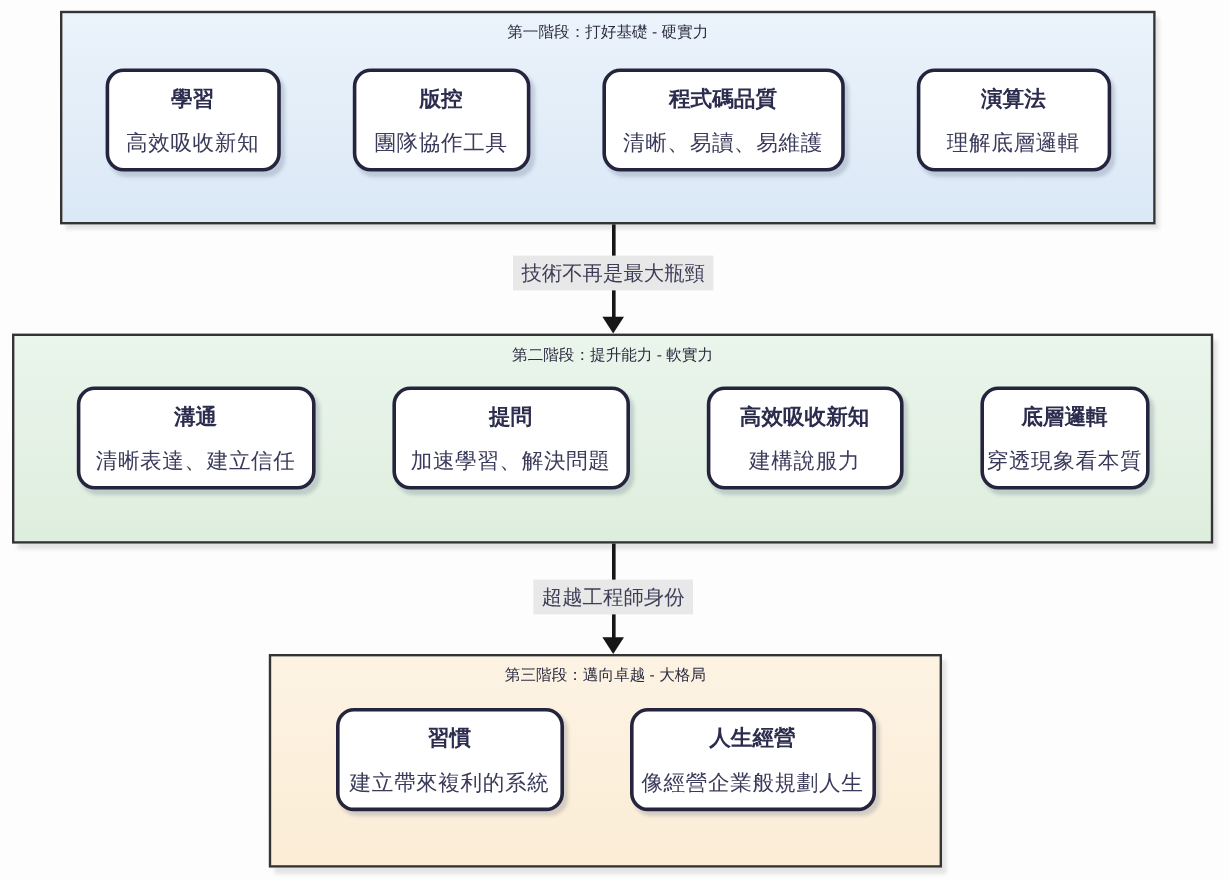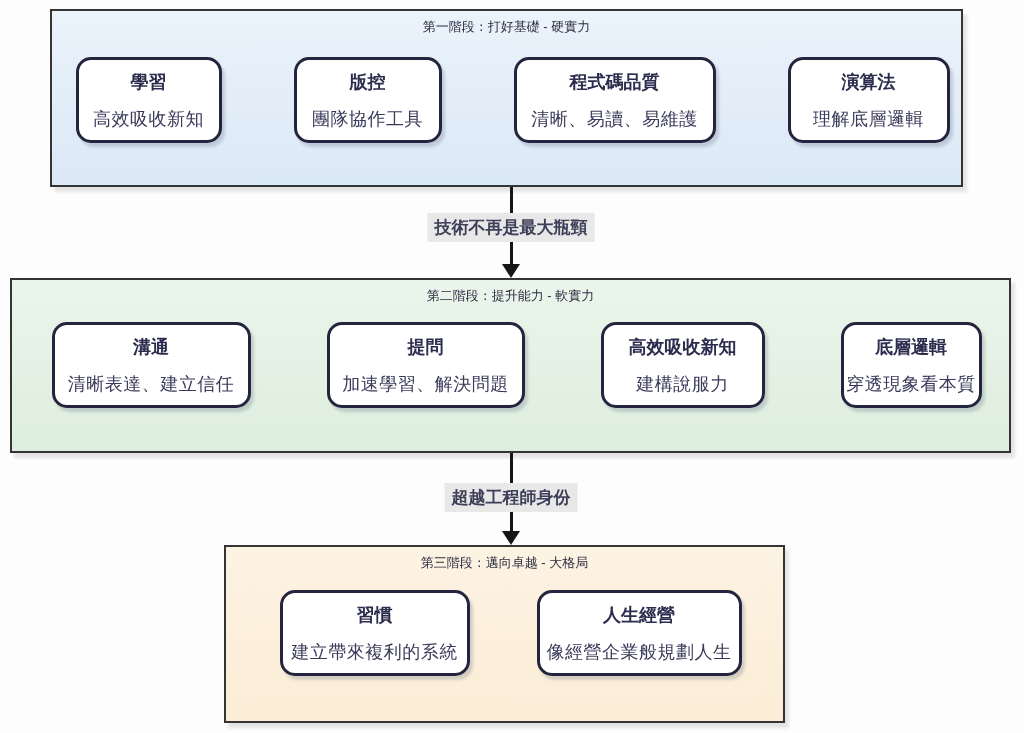--- a/index.html
+++ b/index.html
@@ -54,21 +54,20 @@
     border: 3px solid #24243e;
     border-radius: 15px;
     height: 86px;
     display: flex;
     flex-direction: column;
     justify-content: center;
     align-items: center;
     gap: 13px;
     box-shadow: 3px 4px 3px rgba(70,80,110,0.22);
     overflow: hidden;
-    margin-left: 12px;
   }
   .stage1 .card:nth-child(1) { width: 146px; }
   .stage1 .card:nth-child(2) { width: 148px; }
   .stage1 .card:nth-child(3) { width: 202px; }
   .stage1 .card:nth-child(4) { width: 162px; }
   .stage2 .card:nth-child(1) { width: 199px; }
   .stage2 .card:nth-child(2) { width: 198px; }
   .stage2 .card:nth-child(3) { width: 164px; }
   .stage2 .card:nth-child(4) { width: 141px; }
   .stage3 .card:nth-child(1) { width: 190px; }
@@ -105,21 +104,20 @@
   .head2 { top: 531px; }
   .arrow-label {
     position: absolute;
     left: 511px;
     transform: translateX(-50%);
     background: #e8e8e8;
     color: #3e3e58;
     font-size: 17px;
     padding: 3px 7px;
     white-space: nowrap;
-    font-weight: bold;
   }
   .label1 { top: 213px; }
   .label2 { top: 483px; }
 </style>
 </head>
 <body>
 
 <div class="canvas">
 
   <section class="stage stage1">

